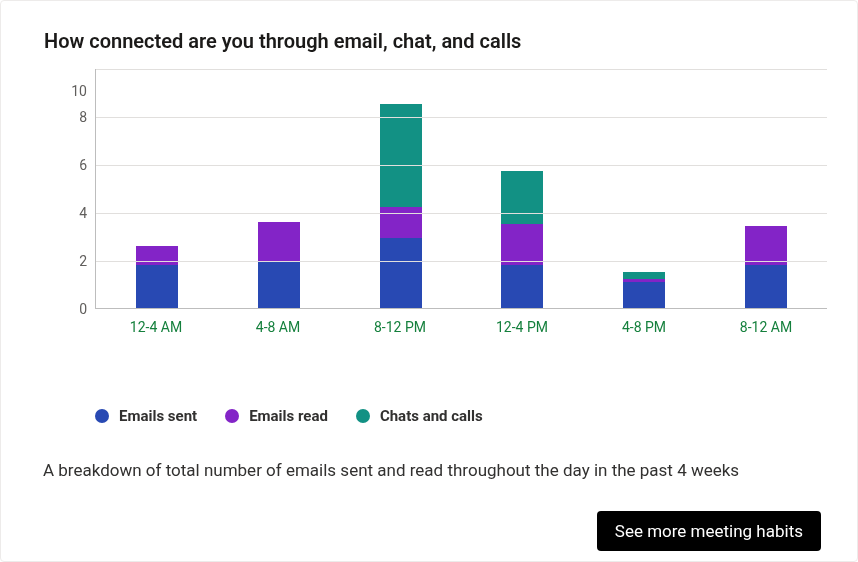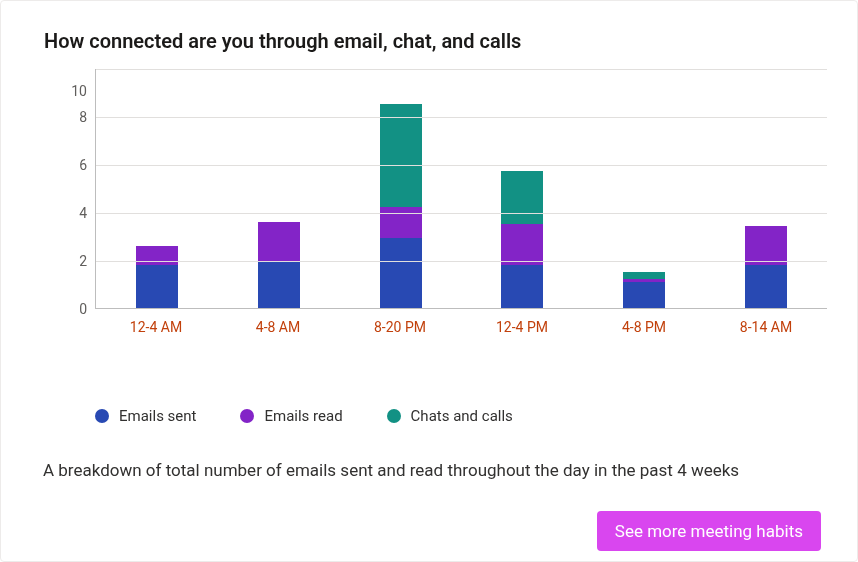--- a/index.html
+++ b/index.html
@@ -83,30 +83,31 @@
   .x-labels {
     position: absolute;
     left: 40px;
     right: 2px;
     top: 250px;
     display: flex;
     justify-content: space-around;
   }
   .x-label {
     font-size: 14px;
-    color: #c2410c;
+    color: #15803d;
     text-align: center;
     width: 100px;
   }
   .legend {
     margin-top: 58px;
     margin-left: 66px;
     display: flex;
-    gap: 44px;
+    gap: 28px;
     align-items: center;
+    font-weight: bold;
   }
   .legend-item {
     display: flex;
     align-items: center;
     gap: 10px;
     font-size: 15px;
     color: #323130;
   }
   .swatch {
     width: 14px;
@@ -118,21 +119,21 @@
     margin-left: 14px;
     font-size: 17px;
     color: #323130;
     line-height: 1.4;
     max-width: 760px;
   }
   .cta {
     position: absolute;
     right: 36px;
     bottom: 10px;
-    background: #d946ef;
+    background: #000000;
     color: #fff;
     border: none;
     border-radius: 4px;
     font-size: 17px;
     padding: 10px 18px;
     cursor: pointer;
     font-family: inherit;
     text-align: right;
   }
 </style>
@@ -184,24 +185,24 @@
         </div>
     <div class="gridline" style="top: 192px;"></div>
         <div class="gridline" style="top: 144px;"></div>
         <div class="gridline" style="top: 96px;"></div>
         <div class="gridline" style="top: 48px;"></div>
         <div class="gridline" style="top: 0px;"></div>
       </div>
     <div class="x-labels" id="x-labels">
         <div class="x-label">12-4 AM</div>
         <div class="x-label">4-8 AM</div>
-        <div class="x-label">8-20 PM</div>
+        <div class="x-label">8-12 PM</div>
         <div class="x-label">12-4 PM</div>
         <div class="x-label">4-8 PM</div>
-        <div class="x-label">8-14 AM</div>
+        <div class="x-label">8-12 AM</div>
       </div>
   </div>
 
   <div class="legend">
     <div class="legend-item">
       <span class="swatch seg-sent"></span>
       <span>Emails sent</span>
     </div>
     <div class="legend-item">
       <span class="swatch seg-read"></span>

